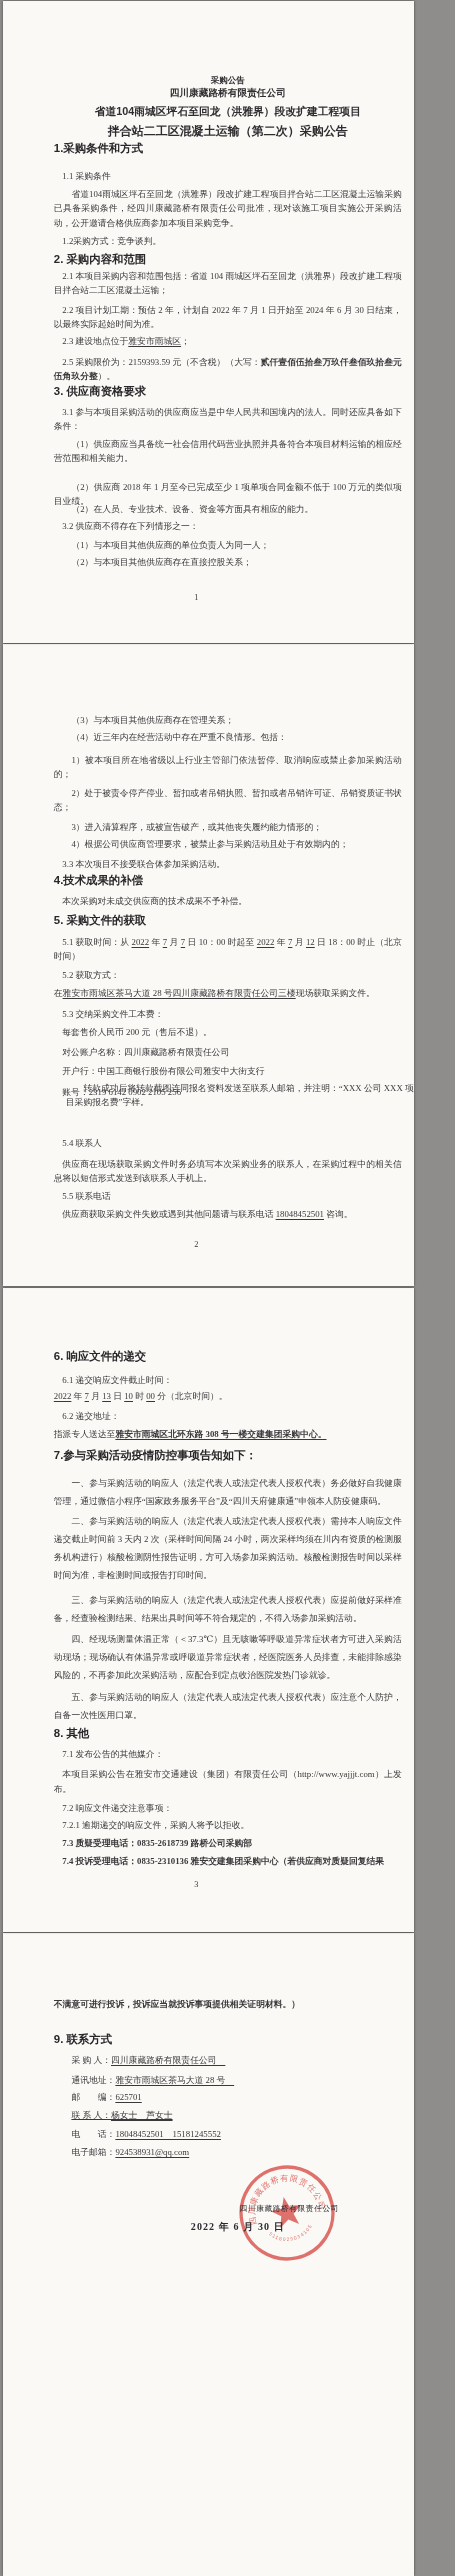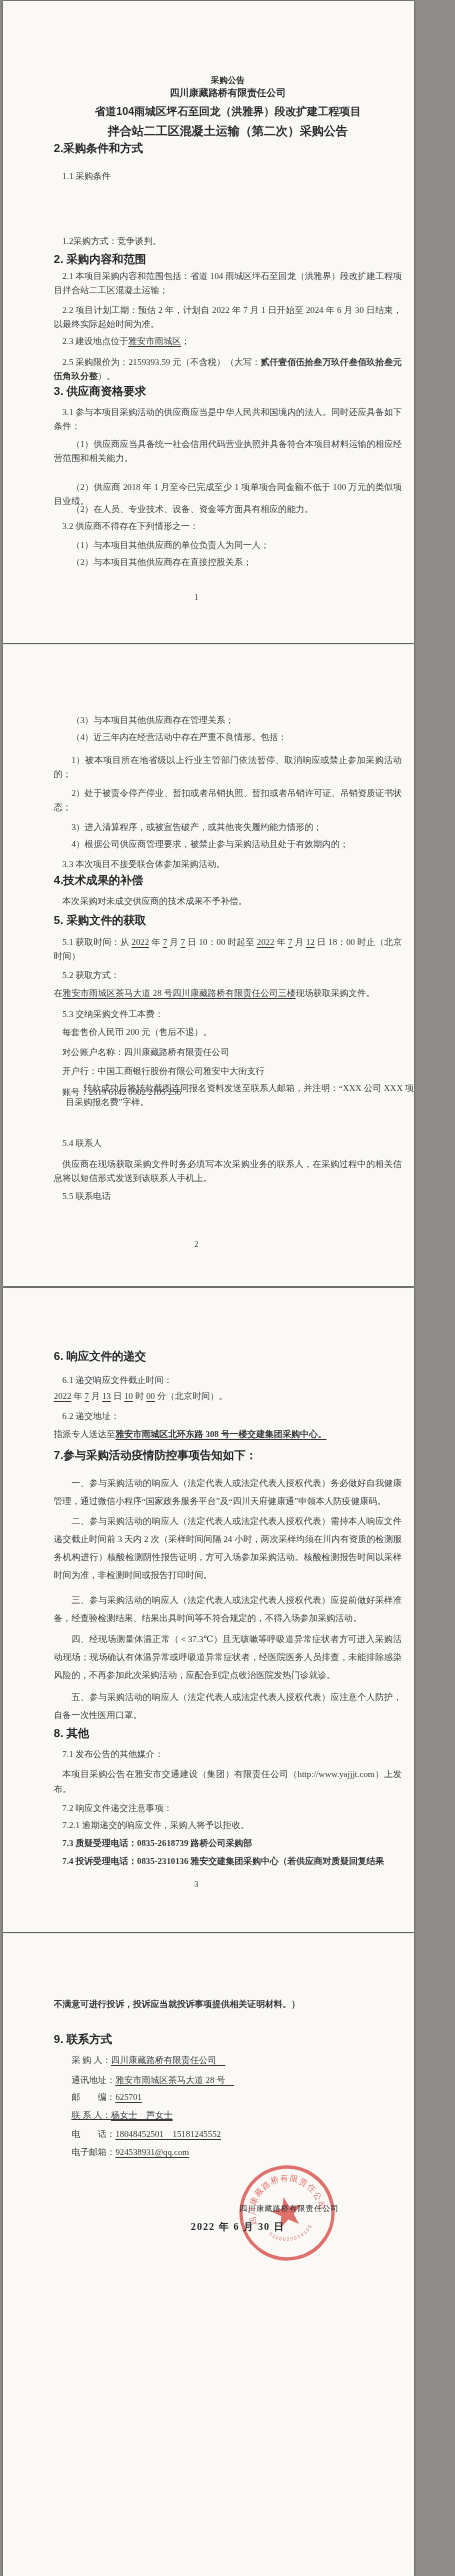--- a/index.html
+++ b/index.html
@@ -78,29 +78,31 @@
       <div class="blk k-para" style="top: 342px;"><span>在</span><span class="ul">雅安市雨城区茶马大道 28 号四川康藏路桥有限责任公司三楼</span><span>现场获取采购文件。</span></div>
       <div class="blk k-sub ind1" style="top: 363px;"><span>5.3 交纳采购文件工本费：</span></div>
       <div class="blk k-para ind1" style="top: 381px;"><span>每套售价人民币 200 元（售后不退）。</span></div>
       <div class="blk k-para ind1" style="top: 401px;"><span>对公账户名称：四川康藏路桥有限责任公司</span></div>
       <div class="blk k-para ind1" style="top: 420px;"><span>开户行：中国工商银行股份有限公司雅安中大街支行</span></div>
       <div class="blk k-para ind1" style="top: 441px;"><span>账号：2319 6142 0902 2105 256</span></div>
       <div class="blk k-para ind2" style="top: 437px; margin-left: 12px;"><span>转款成功后将转款截图连同报名资料发送至联系人邮箱，并注明：“XXX 公司 XXX 项目采购报名费”字样。</span></div>
       <div class="blk k-sub ind1" style="top: 492px;"><span>5.4 联系人</span></div>
       <div class="blk k-para ind1" style="top: 513px;"><span>供应商在现场获取采购文件时务必填写本次采购业务的联系人，在采购过程中的相关信息将以短信形式发送到该联系人手机上。</span></div>
       <div class="blk k-sub ind1" style="top: 545px;"><span>5.5 联系电话</span></div>
+      <div class="blk k-para ind1" style="top: 563px;"><span>供应商获取采购文件失败或遇到其他问题请与联系电话 </span><span class="ul">18048452501</span><span> 咨询。</span></div>
       <div class="blk k-pagenum" style="top: 594px;"><span>2</span></div>
     </div>
     <div class="page" style="top: 1.1px; height: 642px;">
       <div class="blk k-title" style="top: 71px; font-size: 8.5px;"><span>采购公告</span></div>
       <div class="blk k-title" style="top: 84px; font-size: 9.7px;"><span>四川康藏路桥有限责任公司</span></div>
       <div class="blk k-title" style="top: 102px; font-size: 10.8px;"><span class="bold">省道104雨城区坪石至回龙（洪雅界）段改扩建工程项目</span></div>
       <div class="blk k-title" style="top: 122px; font-size: 12px;"><span class="bold">拌合站二工区混凝土运输（第二次）采购公告</span></div>
-      <div class="blk k-heading" style="top: 139px;"><span>2.采购条件和方式</span></div>
+      <div class="blk k-heading" style="top: 139px;"><span>1.采购条件和方式</span></div>
       <div class="blk k-sub ind1" style="top: 168px;"><span>1.1 采购条件</span></div>
+      <div class="blk k-para ind2" style="top: 186px;"><span>省道104雨城区坪石至回龙（洪雅界）段改扩建工程项目拌合站二工区混凝土运输采购已具备采购条件，经四川康藏路桥有限责任公司批准，现对该施工项目实施公开采购活动，公开邀请合格供应商参加本项目采购竞争。</span></div>
       <div class="blk k-sub ind1" style="top: 233px;"><span>1.2采购方式：竞争谈判。</span></div>
       <div class="blk k-heading" style="top: 250px;"><span>2. 采购内容和范围</span></div>
       <div class="blk k-sub ind1" style="top: 268px;"><span>2.1 本项目采购内容和范围包括：省道 104 雨城区坪石至回龙（洪雅界）段改扩建工程项目拌合站二工区混凝土运输；</span></div>
       <div class="blk k-sub ind1" style="top: 302px;"><span>2.2 项目计划工期：预估 2 年，计划自 2022 年 7 月 1 日开始至 2024 年 6 月 30 日结束，以最终实际起始时间为准。</span></div>
       <div class="blk k-sub ind1" style="top: 333px;"><span>2.3 建设地点位于</span><span class="ul">雅安市雨城区</span><span>；</span></div>
       <div class="blk k-sub ind1" style="top: 354px;"><span>2.5 采购限价为：2159393.59 元（不含税）（大写：</span><span class="bold">贰仟壹佰伍拾叁万玖仟叁佰玖拾叁元伍角玖分整</span><span>）。</span></div>
       <div class="blk k-heading" style="top: 382px;"><span>3.  供应商资格要求</span></div>
       <div class="blk k-sub ind1" style="top: 404px;"><span>3.1 参与本项目采购活动的供应商应当是中华人民共和国境内的法人。同时还应具备如下条件：</span></div>
       <div class="blk k-para ind2" style="top: 436px;"><span>（1）供应商应当具备统一社会信用代码营业执照并具备符合本项目材料运输的相应经营范围和相关能力。</span></div>
       <div class="blk k-para ind2" style="top: 479px;"><span>（2）供应商 2018 年 1 月至今已完成至少 1 项单项合同金额不低于 100 万元的类似项目业绩。</span></div>

